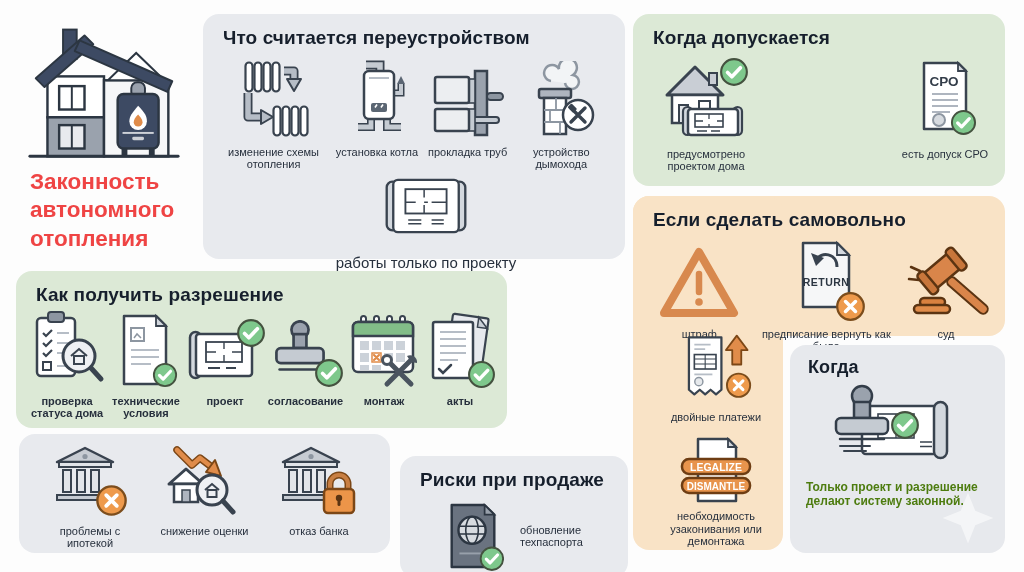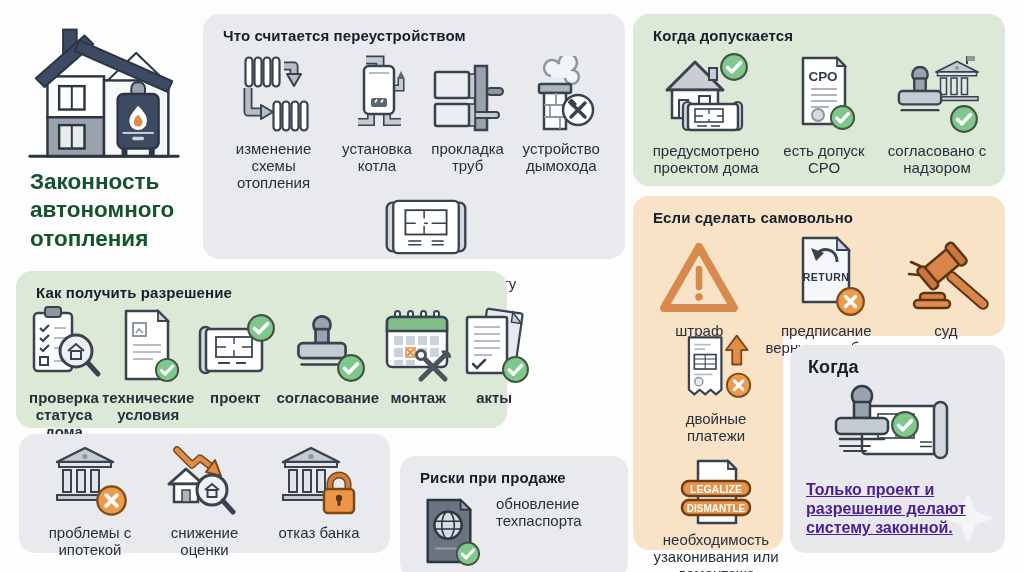--- a/index.html
+++ b/index.html
@@ -1,31 +1,31 @@
 <!DOCTYPE html>
 <html lang="ru"><head>
 <meta charset="utf-8">
 <style>
   html,body{margin:0;padding:0;background:#ffffff;}
   .stage{
     position:relative;width:1024px;height:572px;background:#fdfdfd;overflow:hidden;
     font-family:"Liberation Sans", sans-serif;color:#222b38;
   }
   .panel{position:absolute;border-radius:16px;box-sizing:border-box;}
-  .panel-title{font-size:15px;font-weight:700;color:#161f2c;margin:13px 20px 4px 20px;letter-spacing:.1px;}
+  .panel-title{font-size:19px;font-weight:700;color:#161f2c;margin:13px 20px 4px 20px;letter-spacing:.1px;}
   .row{display:flex;justify-content:space-between;align-items:flex-start;}
   .item{display:flex;flex-direction:column;align-items:center;}
   .icon-box{display:flex;align-items:flex-end;justify-content:flex-start;}
-  .label{font-size:15px;line-height:1.13;text-align:center;color:#27303d;margin-top:5px;}
+  .label{font-size:11px;line-height:1.13;text-align:center;color:#27303d;margin-top:5px;}
   svg{display:block;}
   text{font-family:"Liberation Sans", sans-serif;}
 
   
   .hero-icon{position:absolute;left:26px;top:16px;}
-  .hero-title{position:absolute;left:30px;top:168px;width:185px;font-size:22.5px;font-weight:600;line-height:1.26;color:#14532d;}
+  .hero-title{position:absolute;left:30px;top:168px;width:185px;font-size:22.5px;font-weight:600;line-height:1.26;color:#ef4444;}
 
   
   #panel-reconstruction{left:203px;top:14px;width:422px;height:245px;background:#e8eaee;}
   #panel-allowed{left:633px;top:14px;width:372px;height:172px;background:#dce9d6;}
   #panel-permission{left:16px;top:271px;width:491px;height:157px;background:#dce9d6;}
   #panel-mortgage{left:19px;top:434px;width:371px;height:119px;background:#e8eaee;}
   #panel-sale{left:400px;top:456px;width:228px;height:122px;background:#e8eaee;}
   #panel-unauth-top{left:633px;top:196px;width:372px;height:140px;background:#f9e3c6;}
   #panel-unauth-left{left:633px;top:196px;width:150px;height:354px;background:#f9e3c6;}
   #panel-unauth-content{left:633px;top:196px;width:372px;height:354px;background:transparent;}
@@ -39,32 +39,32 @@
 
   #panel-allowed .row{padding:0 10px;}
   #panel-allowed .icon-box{height:90px;}
 
   #panel-permission .row{padding:0 10px;font-weight:bold;}
   #panel-permission .icon-box{height:80px;}
 
   #panel-mortgage .row{padding:10px 18px 0 18px;}
   #panel-mortgage .icon-box{height:76px;}
 
-  #panel-sale .sale-row{display:flex;align-items:flex-start;gap:16px;padding:6px 10px 0 18px;}
+  #panel-sale .sale-row{display:flex;align-items:center;gap:16px;padding:6px 10px 0 18px;margin-left:24px;}
   #panel-sale .label{margin:0;text-align:left;width:112px;}
 
   #panel-unauth-content .row{padding:0 12px;}
   #panel-unauth-content .icon-box{height:88px;}
   #panel-unauth-content .col{position:absolute;left:8px;top:136px;width:150px;display:flex;flex-direction:column;align-items:center;}
   #panel-unauth-content .col .icon-box{height:74px;}
   #panel-unauth-content .col .item + .item{margin-top:8px;}
 
   #panel-summary .panel-title{margin:12px 18px 2px 18px;font-size:18px;}
   #panel-summary .icon-box{height:92px;justify-content:center;display:flex;align-items:flex-end;}
-  #panel-summary .summary-text{position:relative;z-index:2;font-size:16px;font-weight:700;line-height:1.2;color:#4c1d95;margin:8px 16px 0 16px;max-width:176px;text-decoration:underline;}
+  #panel-summary .summary-text{position:relative;z-index:2;font-size:12px;font-weight:700;line-height:1.2;color:#4d7c0f;margin:8px 16px 0 16px;max-width:176px;}
   #panel-summary .sparkle{position:absolute;right:8px;bottom:6px;z-index:1;}
 </style>
 </head>
 <body>
 
 <div class="stage">
 
   <svg width="0" height="0" style="position:absolute">
     <defs>
       <symbol id="sym-chk" viewBox="0 0 28 28">
@@ -236,32 +236,20 @@
             <path d="M46 4 v8 h8 z" fill="#d3d8de" stroke="#39434f" stroke-width="1.8"></path>
             <text x="32" y="27" font-size="13.5" font-weight="bold" fill="#333d49" text-anchor="middle">СРО</text>
             <path d="M20 35 h26 M20 41 h26 M20 47 h26 M20 53 h18" stroke="#aeb5bf" stroke-width="2"></path>
             <circle cx="27" cy="61" r="6" fill="#d7dbe0" stroke="#8d96a1" stroke-width="2"></circle>
             <use href="#sym-x" x="0" y="0" width="0" height="0"></use>
             <use href="#sym-chk" x="38" y="50" width="27" height="27"></use>
           </svg>
         </div>
         <div class="label">есть допуск СРО</div>
       </div>
-      <div class="item" style="width:116px">
-        <div class="icon-box">
-          <svg width="88" height="84" viewBox="0 0 88 84">
-            <line x1="74" y1="2" x2="74" y2="10" stroke="#39434f" stroke-width="2"></line>
-            <rect x="74" y="2" width="8" height="5" fill="#8d96a1"></rect>
-            <use href="#sym-bank" x="40" y="6" width="48" height="42"></use>
-            <use href="#sym-stamp" x="0" y="12" width="54" height="48"></use>
-            <use href="#sym-chk" x="56" y="50" width="30" height="30"></use>
-          </svg>
-        </div>
-        <div class="label">согласовано с надзором</div>
-      </div>
     </div>
   </div>
 
   <div class="panel" id="panel-permission">
     <div class="panel-title">Как получить разрешение</div>
     <div class="row">
       <div class="item" style="width:110px">
         <div class="icon-box">
           <svg width="76" height="80" viewBox="0 0 76 80">
             <rect x="8" y="8" width="38" height="58" rx="4" fill="#ffffff" stroke="#39434f" stroke-width="2.5"></rect>

